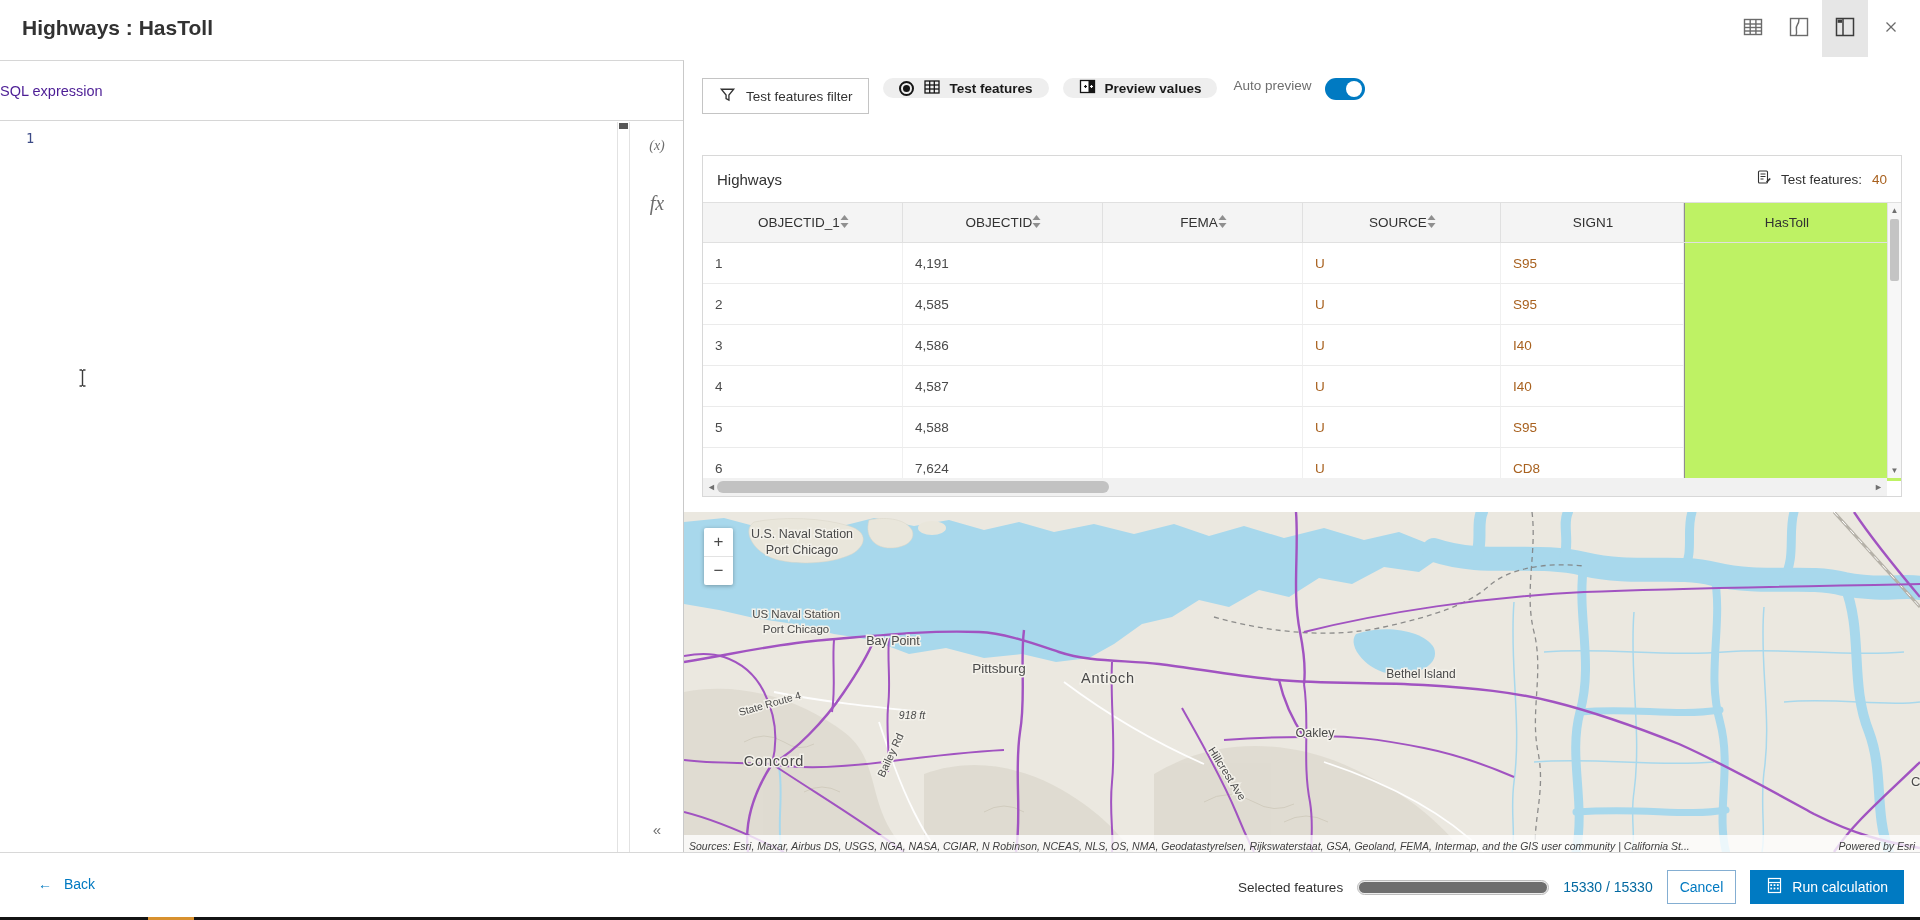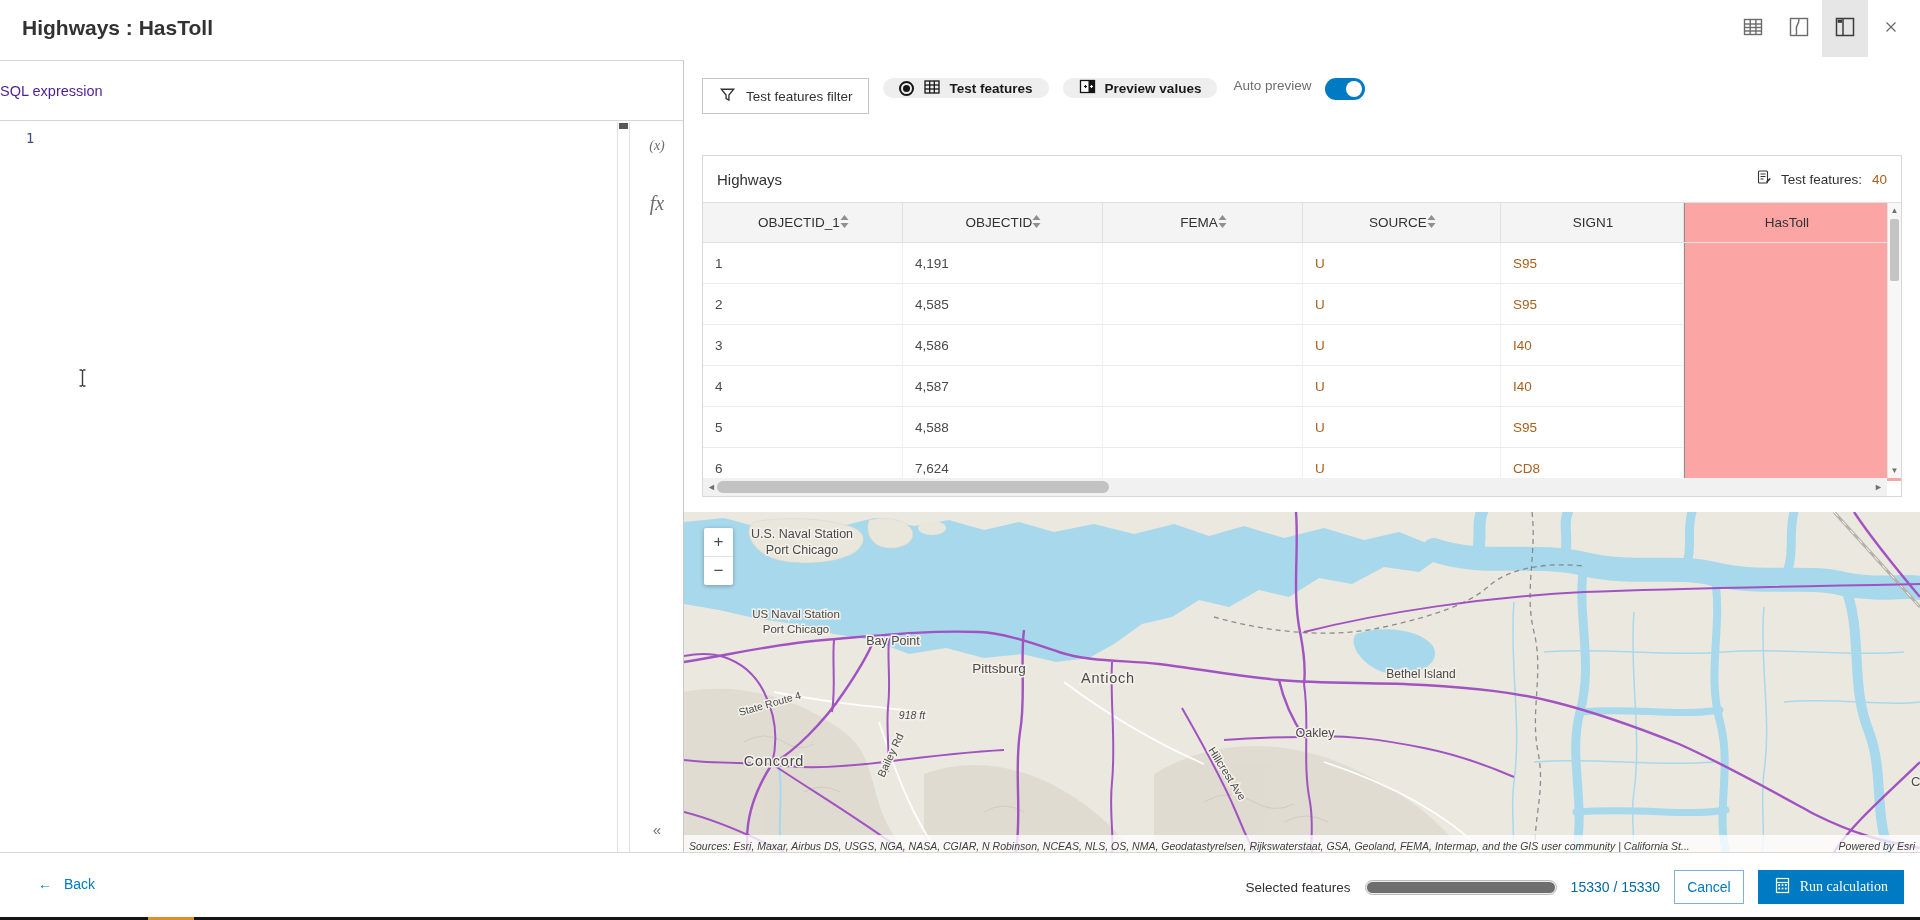--- a/index.html
+++ b/index.html
@@ -43,21 +43,21 @@
   
   .table-card { position:absolute; left:702px; top:155px; width:1200px; height:342px; background:#fff; border:1px solid #d8d8d8; }
   .card-title-row { height:46px; display:flex; align-items:center; justify-content:space-between; padding:0 14px; }
   .card-title { font-size:15px; color:#323232; }
   .tf-caption { display:flex; align-items:center; gap:8px; font-size:13.5px; color:#323232; }
   .tf-count { color:#a8611f; margin-left:2px; }
   .grid { position:absolute; top:46px; left:0; right:0; bottom:0; border-top:1px solid #e0e0e0; overflow:hidden; }
   .thead { display:flex; height:40px; background:#f4f4f4; border-bottom:1px solid #e0e0e0; margin-right:14px; }
   .hcell { display:flex; align-items:center; justify-content:center; padding:0 10px 0 12px; font-size:13.5px; color:#323232; border-right:1px solid #e0e0e0; cursor:pointer; }
   .c0{width:200px;} .c1{width:200px;} .c2{width:200px;} .c3{width:198px;} .c4{width:183px;}
-  .c5{flex:1; border-right:none !important; border-left:1px solid #8f8f8f; background:#fca5a5;}
+  .c5{flex:1; border-right:none !important; border-left:1px solid #8f8f8f; background:#bef264;}
   .rows { overflow:hidden; height:238px; }
   .trow { display:flex; height:41px; cursor:pointer; }
   .cell { padding:0 10px 0 12px; display:flex; align-items:center; font-size:13.5px; color:#4a4a4a; border-bottom:1px solid #ebebeb; border-right:1px solid #f0f0f0; }
   .cell.c5 { border-bottom:none; border-right:none; }
   .cell.strval { color:#a8611f; }
   .vscroll { position:absolute; top:0; right:0; bottom:18px; width:14px; background:#f7f7f7; border-left:1px solid #e3e3e3; }
   .vs-arrow { position:absolute; left:0; width:100%; text-align:center; font-size:8px; color:#707070; cursor:pointer; }
   .vs-up { top:3px; } .vs-down { bottom:3px; }
   .vs-thumb { position:absolute; top:16px; left:2px; right:2px; height:62px; background:#c4c4c4; border-radius:2px; cursor:pointer; }
   .hscroll { position:absolute; left:0; right:14px; bottom:0; height:18px; background:#f1f1f1; }
@@ -78,21 +78,21 @@
 
   
   .footer { position:absolute; left:0; right:0; bottom:0; height:68px; background:#fff; border-top:1px solid #d8d8d8; }
   .back-link { position:absolute; left:38px; top:23px; display:flex; align-items:center; gap:12px; color:#0079c1; font-size:14px; cursor:pointer; background:none; border:none; }
   .footer-right { position:absolute; right:16px; top:17px; height:34px; display:flex; align-items:center; gap:14px; }
   .sel-label { font-size:13.5px; color:#323232; }
   .progress-track { width:192px; height:15px; border-radius:8px; background:#ececec; border:1px solid #bdbdbd; padding:1px; }
   .progress-fill { height:100%; background:#6e6e6e; border-radius:7px; }
   .sel-count { font-size:14px; color:#0369a1; }
   .cancel-btn { height:34px; padding:0 12px; background:#fff; border:1px solid #84aed2; color:#0079c1; font-size:14px; cursor:pointer; }
-  .run-btn { height:34px; padding:0 15px; background:#007ac2; border:1px solid #007ac2; color:#fff; font-size:14px; display:flex; align-items:center; gap:9px; cursor:pointer;font-family:Liberation Serif, serif; }
+  .run-btn { height:34px; padding:0 15px; background:#007ac2; border:1px solid #007ac2; color:#fff; font-size:14px; display:flex; align-items:center; gap:9px; cursor:pointer; }
 
   .rec-bar { position:absolute; left:0; right:0; bottom:0; height:3px; background:#141414; z-index:20; }
   .rec-orange { position:absolute; left:148px; width:46px; top:0; height:3px; background:#d8912f; }
 </style>
 </head>
 <body>
 
 <div id="app">
 
   <div class="app-header">

